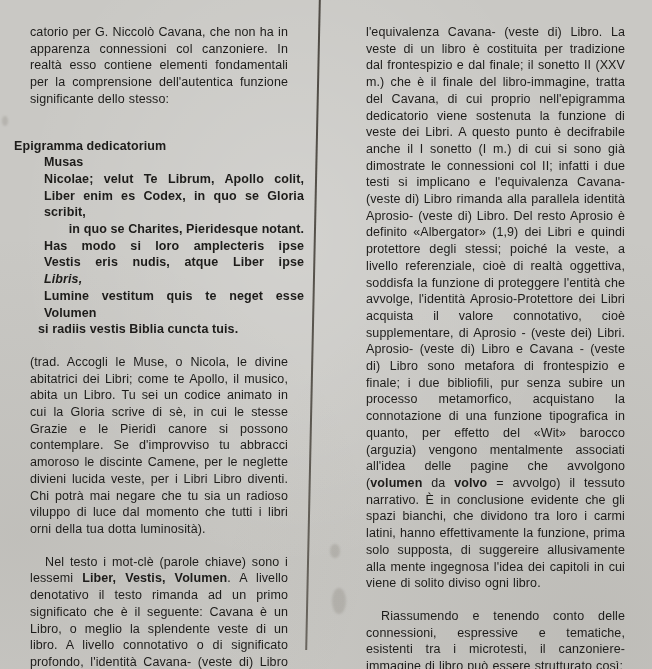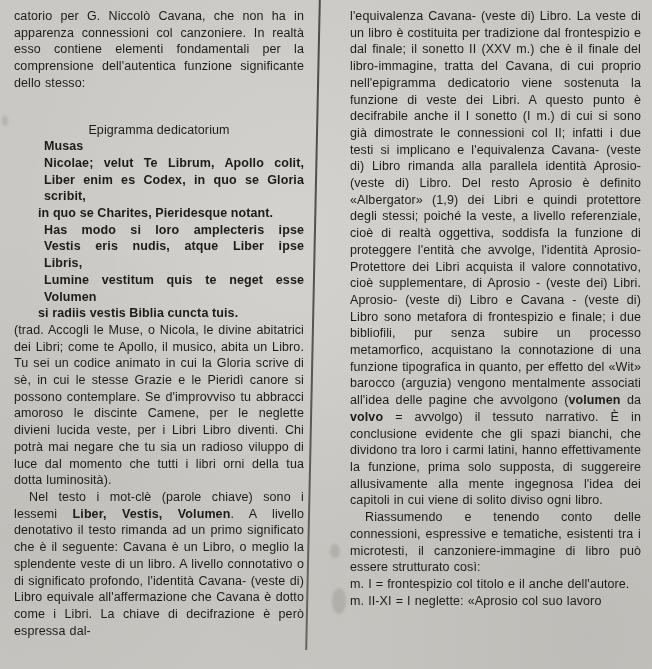--- a/index.html
+++ b/index.html
@@ -14,23 +14,23 @@
       radial-gradient(ellipse at 45% 35%, rgba(255,255,255,0.18) 0%, rgba(255,255,255,0) 55%),
       radial-gradient(ellipse at 90% 95%, rgba(90,85,75,0.10) 0%, rgba(0,0,0,0) 45%),
       radial-gradient(ellipse at 3% 80%, rgba(90,85,75,0.08) 0%, rgba(0,0,0,0) 40%);
     color:#1d1c1a;
     font-size:12.5px; line-height:16.7px;
     letter-spacing:0.1px;
   }
   .col { position:absolute; top:8px; }
   .col-left  { left:14px;  width:290px; }
   .col-right { left:350px; width:291px; }
-  p.para { margin:0; text-align:justify; word-spacing:0.5px; hyphens:auto; }
+  p.para { margin:16px; text-align:justify; word-spacing:0.5px; hyphens:auto; }
   p.para.indent { text-indent:15px; }
-  .heading { font-weight:400; margin-top:30px;text-align:center; }
+  .heading { font-weight:700; margin-top:30px; }
   .verse { font-weight:700; }
   .verse-line { }
   .verse-line.stretch { text-align:justify; text-align-last:justify; }
   .divider {
     position:absolute; left:312px; top:0; width:2px; height:650px;
     background:linear-gradient(#4f4b45,#5a564f 60%,#6a665f);
     transform:rotate(1.2deg); transform-origin:50% 50%;
   }
   .smudge {
     position:absolute; border-radius:50%;
@@ -46,24 +46,24 @@
 
 <div class="page">
   <div class="col col-left" id="col-left">
       <p class="para"><span>catorio per G. Niccolò Cavana, che non ha in apparenza connessioni col canzoniere. In realtà esso contiene elementi fondamentali per la comprensione dell'autentica funzione significante dello stesso:</span></p>
       <div class="heading">Epigramma dedicatorium</div>
       <div class="verse">
         <div class="verse-line" style="padding-left: 30px;">Musas</div>
         <div class="verse-line stretch" style="padding-left: 30px;">Nicolae; velut Te Librum, Apollo colit,</div>
         <div class="verse-line stretch" style="padding-left: 30px;">Liber enim es Codex, in quo se Gloria</div>
         <div class="verse-line" style="padding-left: 30px;">scribit,</div>
-        <div class="verse-line" style="padding-left: 24px;">in quo se Charites, Pieridesque notant.</div>
+        <div class="verse-line" style="padding-left: 24px; text-align: right;">in quo se Charites, Pieridesque notant.</div>
         <div class="verse-line stretch" style="padding-left: 30px;">Has modo si loro amplecteris ipse</div>
         <div class="verse-line stretch" style="padding-left: 30px;">Vestis eris nudis, atque Liber ipse</div>
-        <div class="verse-line" style="padding-left: 30px;">Libris,</div>
+        <div class="verse-line" style="padding-left: 30px; font-style: italic;">Libris,</div>
         <div class="verse-line stretch" style="padding-left: 30px;">Lumine vestitum quis te neget esse</div>
         <div class="verse-line" style="padding-left: 30px;">Volumen</div>
         <div class="verse-line" style="padding-left: 24px;">si radiis vestis Biblia cuncta tuis.</div>
       </div>
       <p class="para"><span>(trad. Accogli le Muse, o Nicola, le divine abitatrici dei Libri; come te Apollo, il musico, abita un Libro. Tu sei un codice animato in cui la Gloria scrive di sè, in cui le stesse Grazie e le Pieridì canore si possono contemplare. Se d'improvviso tu abbracci amoroso le discinte Camene, per le neglette divieni lucida veste, per i Libri Libro diventi. Chi potrà mai negare che tu sia un radioso viluppo di luce dal momento che tutti i libri orni della tua dotta luminosità).</span></p>
       <p class="para indent"><span>Nel testo i mot-clè (parole chiave) sono i lessemi </span><b>Liber, Vestis, Volumen</b><span>. A livello denotativo il testo rimanda ad un primo significato che è il seguente: Cavana è un Libro, o meglio la splendente veste di un libro. A livello connotativo o di significato profondo, l'identità Cavana- (veste di) Libro equivale all'affermazione che Cavana è dotto come i Libri. La chiave di decifrazione è però espressa dal-</span></p>
     </div>
   <div class="divider"></div>
   <div class="col col-right" id="col-right">
       <p class="para"><span>l'equivalenza Cavana- (veste di) Libro. La veste di un libro è costituita per tradizione dal frontespizio e dal finale; il sonetto II (XXV m.) che è il finale del libro-immagine, tratta del Cavana, di cui proprio nell'epigramma dedicatorio viene sostenuta la funzione di veste dei Libri. A questo punto è decifrabile anche il I sonetto (I m.) di cui si sono già dimostrate le connessioni col II; infatti i due testi si implicano e l'equivalenza Cavana- (veste di) Libro rimanda alla parallela identità Aprosio- (veste di) Libro. Del resto Aprosio è definito «Albergator» (1,9) dei Libri e quindi protettore degli stessi; poiché la veste, a livello referenziale, cioè di realtà oggettiva, soddisfa la funzione di proteggere l'entità che avvolge, l'identità Aprosio-Protettore dei Libri acquista il valore connotativo, cioè supplementare, di Aprosio - (veste dei) Libri. Aprosio- (veste di) Libro e Cavana - (veste di) Libro sono metafora di frontespizio e finale; i due bibliofili, pur senza subire un processo metamorfico, acquistano la connotazione di una funzione tipografica in quanto, per effetto del «Wit» barocco (arguzia) vengono mentalmente associati all'idea delle pagine che avvolgono (</span><b>volumen</b><span> da </span><b>volvo</b><span> = avvolgo) il tessuto narrativo. È in conclusione evidente che gli spazi bianchi, che dividono tra loro i carmi latini, hanno effettivamente la funzione, prima solo supposta, di suggereire allusivamente alla mente ingegnosa l'idea dei capitoli in cui viene di solito diviso ogni libro.</span></p>

